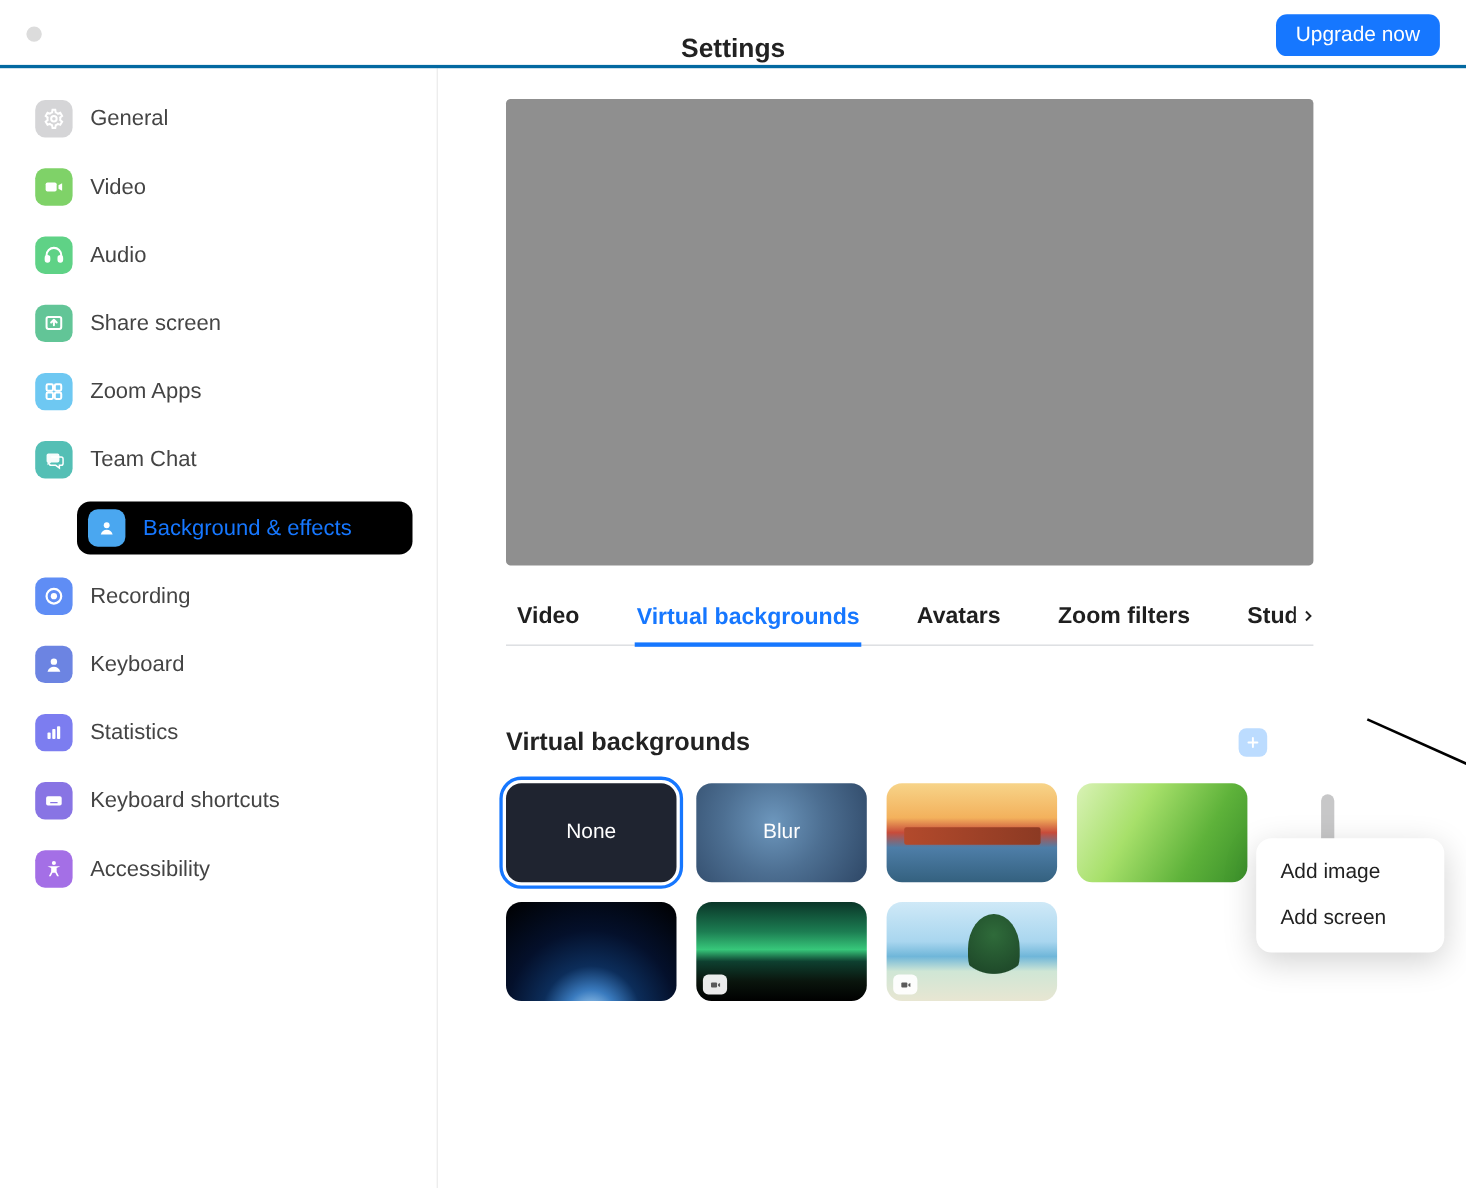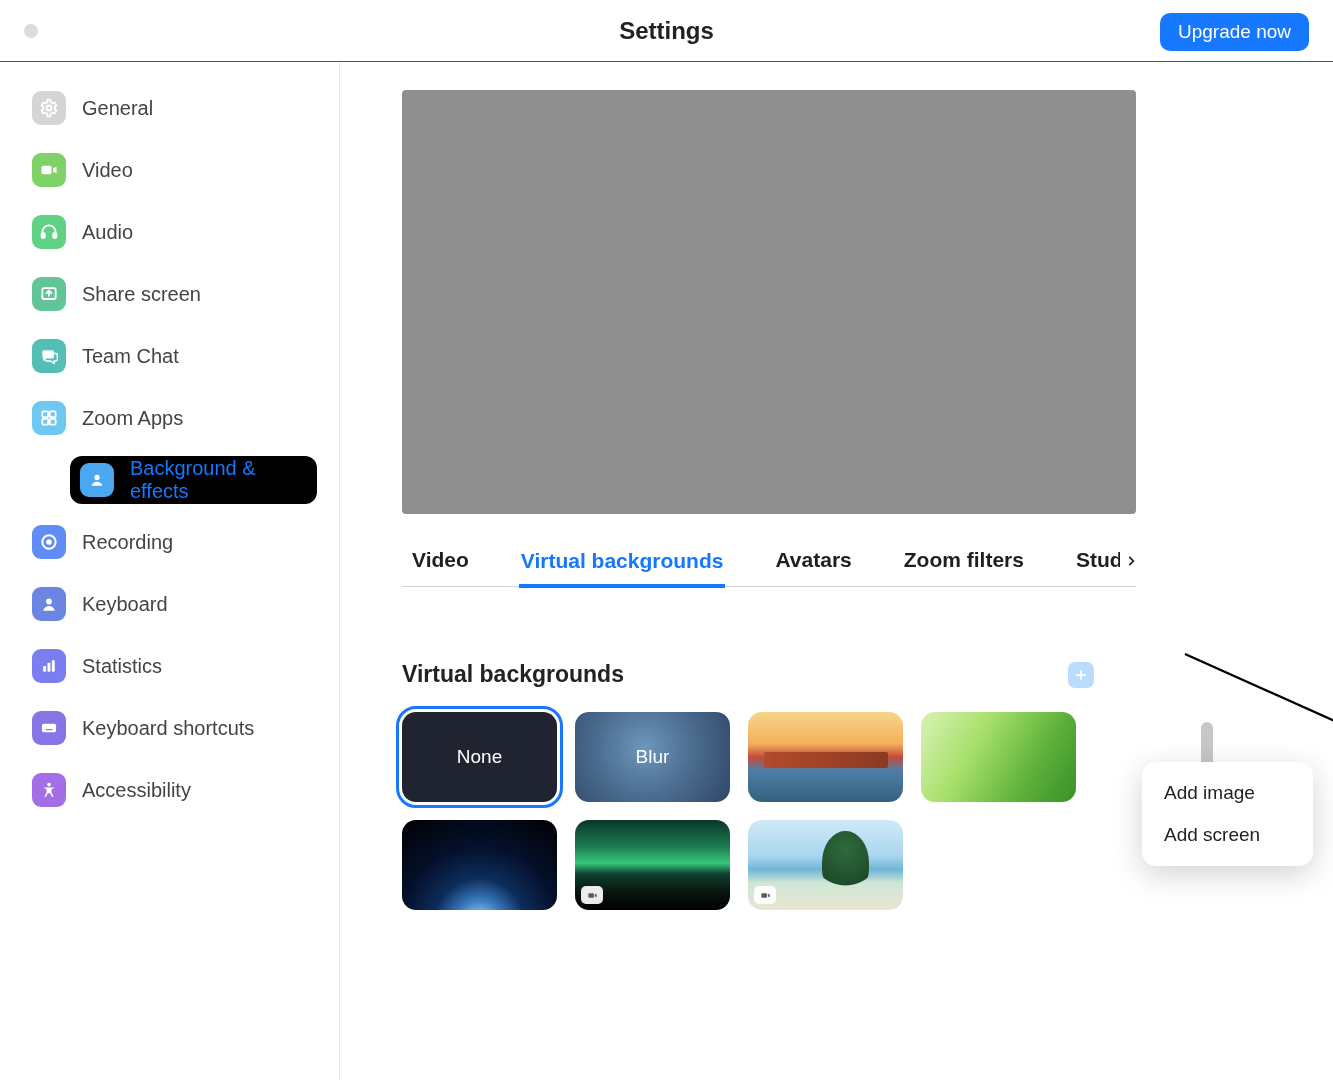--- a/index.html
+++ b/index.html
@@ -10,23 +10,23 @@
     color: #222;
     width: 1333px;
     height: 1080px;
     overflow: hidden;
     position: relative;
   }
 
   
   .titlebar {
     height: 62px;
-    border-bottom: 1px solid #0369a1;
-    display: flex;
-    align-items: center;
+    border-bottom: 3px solid #0369a1;
+    display: flex;
+    align-items: flex-end;
     position: relative;
   }
   .window-dot {
     width: 14px; height: 14px;
     border-radius: 50%;
     background: #dcdcdc;
     position: absolute;
     left: 24px;
     top: 24px;
   }
@@ -49,21 +49,21 @@
     border-radius: 10px;
     cursor: pointer;
   }
 
   
   .main {
     display: flex;
     height: calc(100% - 62px);
   }
   .sidebar {
-    width: 340px;
+    width: 398px;
     border-right: 1px solid #e9e9e9;
     padding: 22px 22px 0 22px;
   }
   .sidebar-item {
     display: flex;
     align-items: center;
     gap: 16px;
     height: 48px;
     padding: 0 10px;
     border-radius: 12px;
@@ -285,39 +285,39 @@
       <span class="icon" style="background:#62c597">
         <svg viewBox="0 0 24 24" fill="none" stroke="#fff" stroke-width="2.2">
             <rect x="4" y="5" width="16" height="13" rx="2"></rect>
             <path d="M12 14V8m0 0-3 3m3-3 3 3" stroke-linecap="round"></path>
           </svg>
       </span>
       <span class="label">Share screen</span>
     </div>
 
     <div class="sidebar-item">
-      <span class="icon" style="background:#54bfb5">
-        <svg viewBox="0 0 24 24" fill="#fff">
-            <path d="M4 5h12a2 2 0 0 1 2 2v6a2 2 0 0 1-2 2H9l-4 3v-3a2 2 0 0 1-1-2V7a2 2 0 0 1 2-2Z" opacity=".95"></path>
-            <path d="M9 9h11a2 2 0 0 1 2 2v5a2 2 0 0 1-2 2h-2v3l-4-3h-5a2 2 0 0 1-2-2" fill="none" stroke="#fff" stroke-width="1.6"></path>
-          </svg>
-      </span>
-      <span class="label">Team Chat</span>
-    </div>
-
-    <div class="sidebar-item">
       <span class="icon" style="background:#6ec8f2">
         <svg viewBox="0 0 24 24" fill="none" stroke="#fff" stroke-width="2.2">
             <rect x="4" y="4" width="7" height="7" rx="1.5"></rect>
             <rect x="13" y="4" width="7" height="7" rx="1.5"></rect>
             <rect x="4" y="13" width="7" height="7" rx="1.5"></rect>
             <rect x="13" y="13" width="7" height="7" rx="1.5"></rect>
           </svg>
       </span>
       <span class="label">Zoom Apps</span>
+    </div>
+
+    <div class="sidebar-item">
+      <span class="icon" style="background:#54bfb5">
+        <svg viewBox="0 0 24 24" fill="#fff">
+            <path d="M4 5h12a2 2 0 0 1 2 2v6a2 2 0 0 1-2 2H9l-4 3v-3a2 2 0 0 1-1-2V7a2 2 0 0 1 2-2Z" opacity=".95"></path>
+            <path d="M9 9h11a2 2 0 0 1 2 2v5a2 2 0 0 1-2 2h-2v3l-4-3h-5a2 2 0 0 1-2-2" fill="none" stroke="#fff" stroke-width="1.6"></path>
+          </svg>
+      </span>
+      <span class="label">Team Chat</span>
     </div>
 
     <div class="sidebar-item selected">
       <span class="icon" style="background:#4aa7f0">
         <svg viewBox="0 0 24 24" fill="#fff">
             <circle cx="12" cy="9" r="3.2"></circle>
             <path d="M5.5 19c.8-3.2 3.4-5 6.5-5s5.7 1.8 6.5 5Z"></path>
           </svg>
       </span>
       <span class="label">Background &amp; effects</span>

